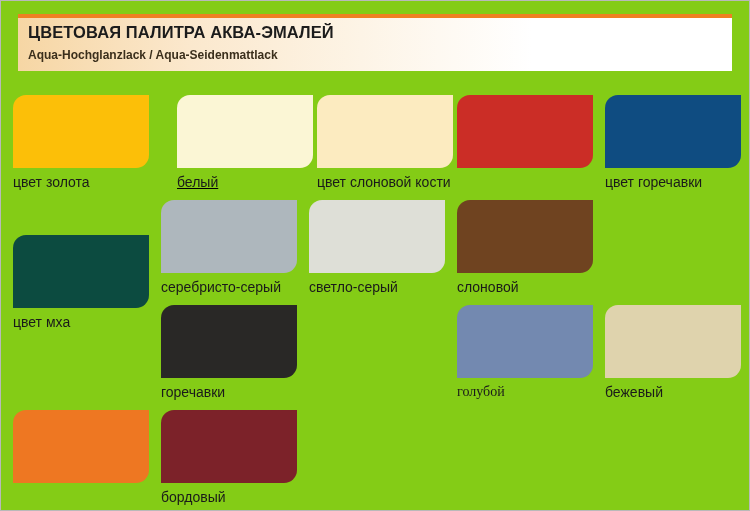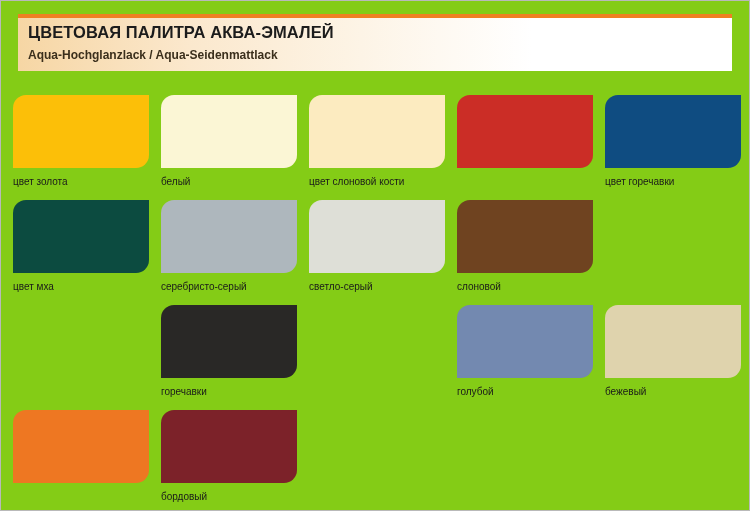--- a/index.html
+++ b/index.html
@@ -90,21 +90,21 @@
     top: 0;
     width: 136px;
   }
   .swatch {
     width: 136px;
     height: 73px;
     border-radius: 13px 0 13px 0;
   }
   .swatch-label {
     margin-top: 8px;
-    font-size: 10px;
+    font-size: 14px;
     color: #1a1a1a;
     white-space: nowrap;
     line-height: 12px;
   }
 </style>
 </head>
 <body>
 
 <div class="page">
 
@@ -113,38 +113,38 @@
   <div class="header"></div>
   <div class="header-title">ЦВЕТОВАЯ ПАЛИТРА АКВА-ЭМАЛЕЙ</div>
   <div class="header-subtitle">Aqua-Hochglanzlack / Aqua-Seidenmattlack</div>
 
   <div class="grid" id="grid">
       <div class="row">
         <div class="cell" style="left: 0px;">
           <div class="swatch" title="цвет золота" style="background: rgb(252, 191, 8);"></div>
           <div class="swatch-label">цвет золота</div>
         </div>
-        <div class="cell" style="left: 148px;">
+        <div class="cell" style="left: 164px; text-decoration: underline;">
           <div class="swatch" title="белый" style="background: rgb(251, 246, 213);"></div>
           <div class="swatch-label">белый</div>
         </div>
-        <div class="cell" style="left: 296px;">
+        <div class="cell" style="left: 304px;">
           <div class="swatch" title="цвет слоновой кости" style="background: rgb(252, 235, 192);"></div>
           <div class="swatch-label">цвет слоновой кости</div>
         </div>
         <div class="cell" style="left: 444px;">
           <div class="swatch" title="огненно-красный" style="background: rgb(203, 45, 38);"></div>
         </div>
         <div class="cell" style="left: 592px;">
           <div class="swatch" title="цвет горечавки" style="background: rgb(15, 76, 129);"></div>
           <div class="swatch-label">цвет горечавки</div>
         </div>
       </div>
       <div class="row">
-        <div class="cell" style="left: 0px;">
+        <div class="cell" style="left: 0px; margin-top: 35px;">
           <div class="swatch" title="цвет мха" style="background: rgb(12, 75, 64);"></div>
           <div class="swatch-label">цвет мха</div>
         </div>
         <div class="cell" style="left: 148px;">
           <div class="swatch" title="серебристо-серый" style="background: rgb(174, 183, 189);"></div>
           <div class="swatch-label">серебристо-серый</div>
         </div>
         <div class="cell" style="left: 296px;">
           <div class="swatch" title="светло-серый" style="background: rgb(222, 223, 215);"></div>
           <div class="swatch-label">светло-серый</div>
@@ -152,21 +152,21 @@
         <div class="cell" style="left: 444px;">
           <div class="swatch" title="ореховый" style="background: rgb(111, 67, 32);"></div>
           <div class="swatch-label">слоновой</div>
         </div>
       </div>
       <div class="row">
         <div class="cell" style="left: 148px;">
           <div class="swatch" title="смоляной" style="background: rgb(41, 40, 38);"></div>
           <div class="swatch-label">горечавки</div>
         </div>
-        <div class="cell" style="left: 444px;">
+        <div class="cell" style="left: 444px; font-family: Liberation Serif, serif;">
           <div class="swatch" title="голубой" style="background: rgb(115, 137, 176);"></div>
           <div class="swatch-label">голубой</div>
         </div>
         <div class="cell" style="left: 592px;">
           <div class="swatch" title="бежевый" style="background: rgb(223, 211, 173);"></div>
           <div class="swatch-label">бежевый</div>
         </div>
       </div>
       <div class="row">
         <div class="cell" style="left: 0px;">

